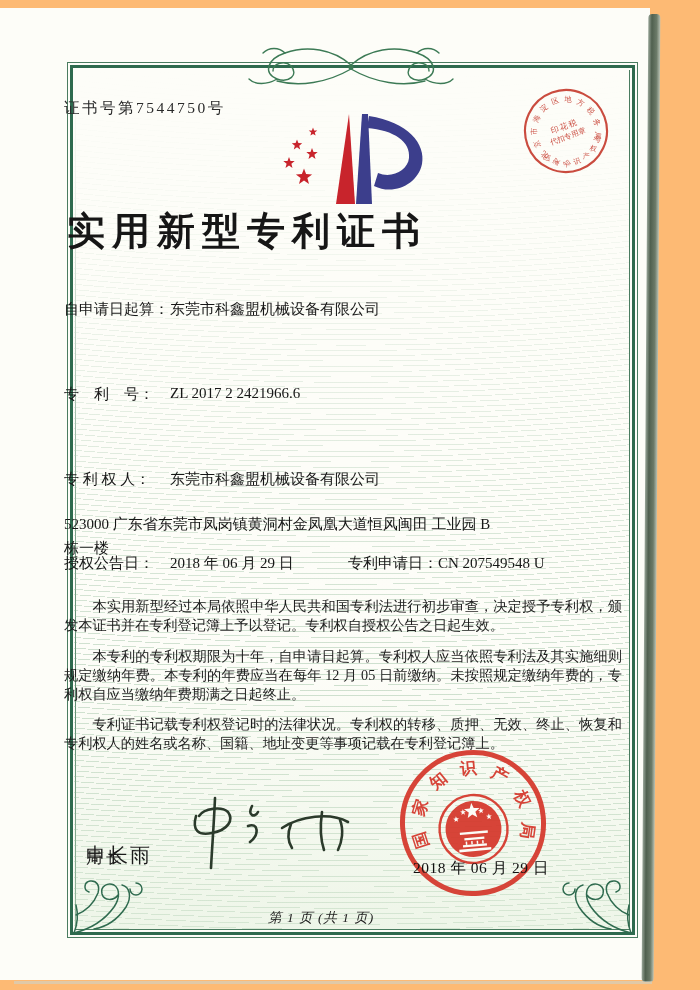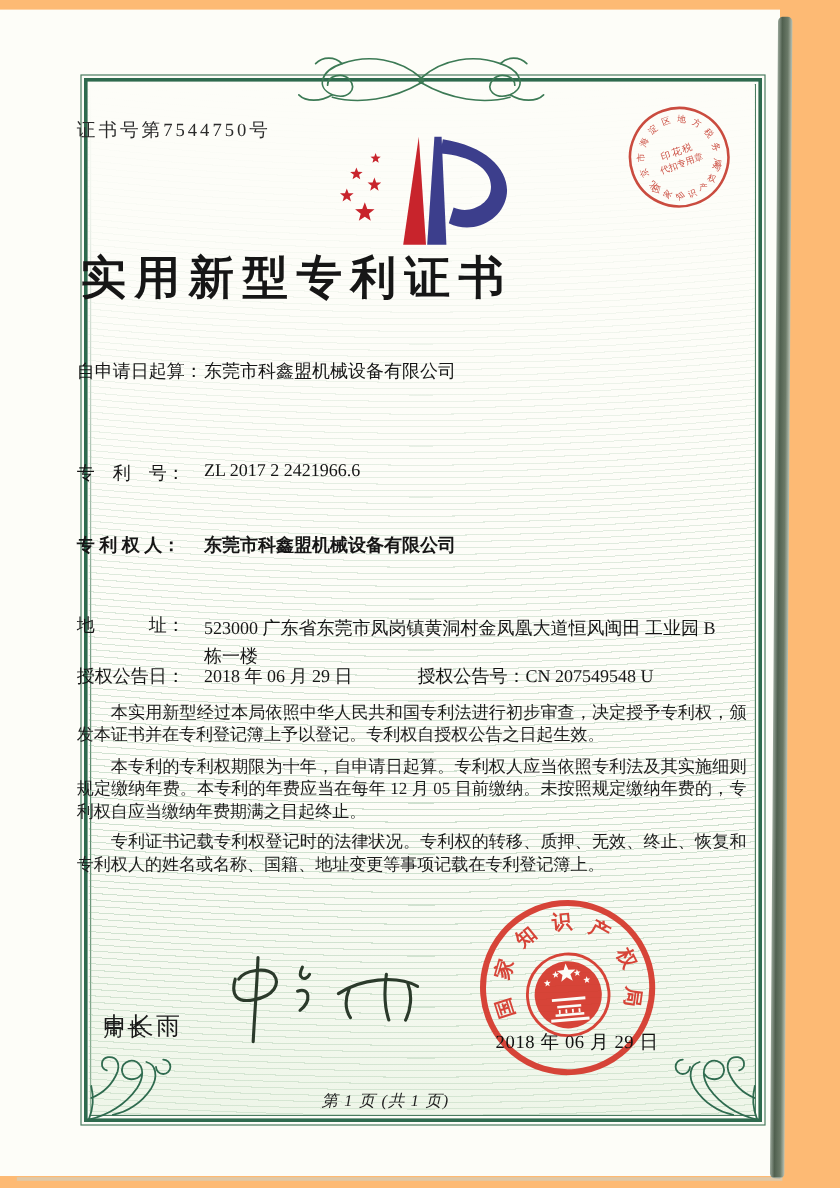--- a/index.html
+++ b/index.html
@@ -27,21 +27,21 @@
     font-weight:bold;letter-spacing:7px;color:#161616;}
 
   .row{position:absolute;left:64px;font-size:15px;color:#161616;width:560px;}
   .row .lbl{display:inline-block;width:106px;vertical-align:top;white-space:pre;}
   .row.flexrow{display:flex;}
   .row.flexrow .lbl{flex:none;}
   .row .val-wrap{width:436px;line-height:24px;}
   .pair2{position:absolute;left:284px;top:0;}
 
   .paras{position:absolute;left:64px;top:585px;width:558px;}
-  .paras p{margin:0 0 7px 0;font-size:14.2px;line-height:1.33;text-indent:2em;color:#1d1d1d;text-align:justify;font-family:Liberation Serif, serif;}
+  .paras p{margin:12px 0 7px 0;font-size:14.2px;line-height:1.33;text-indent:2em;color:#1d1d1d;text-align:justify;font-family:Liberation Serif, serif;}
 
   .director-label{position:absolute;left:86px;top:824px;font-size:16px;letter-spacing:4px;color:#1a1a1a;margin-top:24px;}
   .director-name{position:absolute;left:86px;top:842px;font-size:20px;letter-spacing:2px;color:#1a1a1a;}
   .signature{position:absolute;left:183px;top:778px;z-index:5;}
   .big-seal{position:absolute;left:392px;top:742px;z-index:4;opacity:.93;}
   .seal-date{position:absolute;left:413px;top:858px;font-size:15.5px;letter-spacing:.5px;color:#111;z-index:6;}
   .tax-stamp{position:absolute;left:521px;top:86px;z-index:4;opacity:.9;}
   .page-info{position:absolute;left:268px;top:909px;font-size:13.5px;color:#222;letter-spacing:1px;font-style:italic;}
 
   svg text{font-family:"Liberation Serif","DejaVu Serif",serif;}
@@ -114,30 +114,29 @@
   </svg>
 
   <div class="title">实用新型专利证书</div>
 
   <div class="row" style="top:300px;">
     <span class="lbl">自申请日起算：</span><span>东莞市科鑫盟机械设备有限公司</span>
   </div>
   <div class="row" style="top:385px;">
     <span class="lbl">专　利　号：</span><span>ZL 2017 2 2421966.6</span>
   </div>
-  <div class="row" style="top:445px;font-weight:bold;">
+  <div class="row" style="top:470px;">
     <span class="lbl">专 利 权 人：</span><span>东莞市科鑫盟机械设备有限公司</span>
   </div>
   <div class="row flexrow" style="top:512px;">
-    <span class="lbl">地　　　址：</span>
       <span class="val-wrap">523000 广东省东莞市凤岗镇黄洞村金凤凰大道恒风闽田 工业园 B 栋一楼</span>
   </div>
   <div class="row" style="top:554px;">
     <span class="lbl">授权公告日：</span><span>2018 年 06 月 29 日</span>
-    <span class="pair2"><span>授权公告号：</span><span>CN 207549548 U</span></span>
+    <span class="pair2"><span>专利申请日：</span><span>CN 207549548 U</span></span>
   </div>
 
   <div class="paras">
     <p>本实用新型经过本局依照中华人民共和国专利法进行初步审查，决定授予专利权，颁发本证书并在专利登记簿上予以登记。专利权自授权公告之日起生效。</p>
     <p>本专利的专利权期限为十年，自申请日起算。专利权人应当依照专利法及其实施细则规定缴纳年费。本专利的年费应当在每年 12 月 05 日前缴纳。未按照规定缴纳年费的，专利权自应当缴纳年费期满之日起终止。</p>
     <p>专利证书记载专利权登记时的法律状况。专利权的转移、质押、无效、终止、恢复和专利权人的姓名或名称、国籍、地址变更等事项记载在专利登记簿上。</p>
   </div>
 
   <div class="director-label">局长</div>
   <div class="director-name">申长雨</div>

